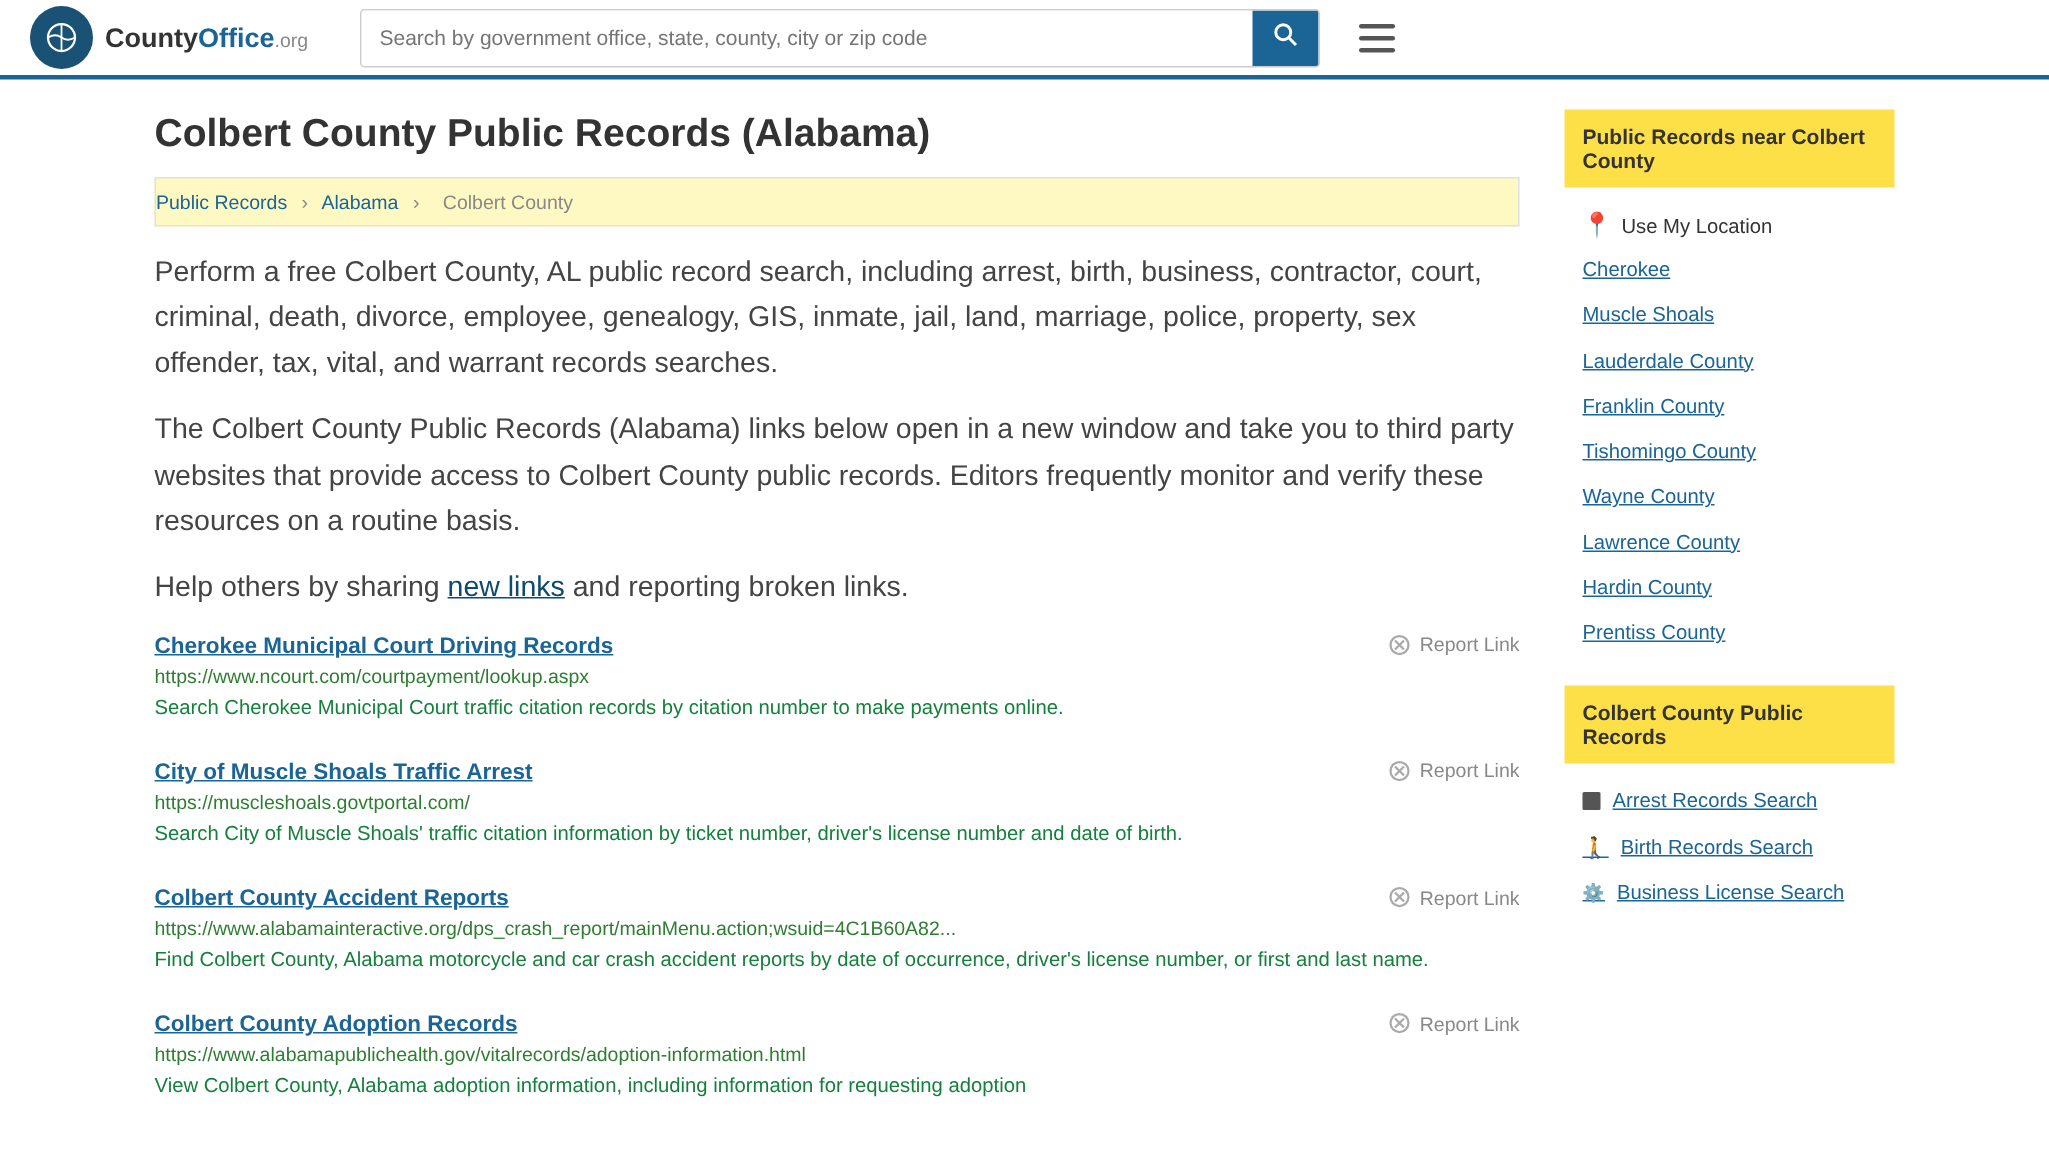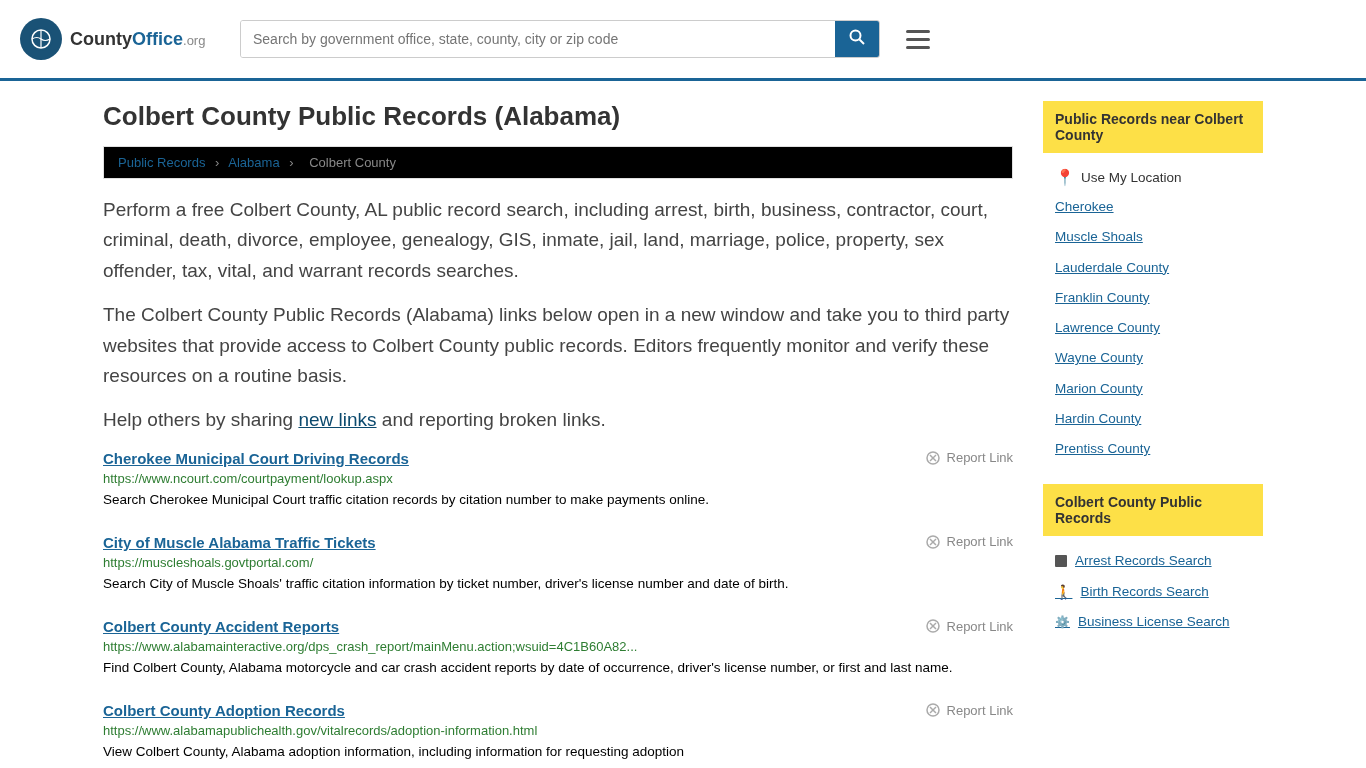--- a/index.html
+++ b/index.html
@@ -2,21 +2,21 @@
 <html><head>
   <meta charset="utf-8">
   <style>
     * { margin: 0; padding: 0; box-sizing: border-box; }
     body { font-family: Arial, sans-serif; font-size: 14px; color: #333; background: #fff; }
 
     
     .header {
       background: #fff;
       border-bottom: 3px solid #1a6496;
-      padding: 18px 20px;
+      padding: 4px 20px;
       display: flex;
       align-items: center;
       gap: 20px;
     }
     .logo-area {
       display: flex;
       align-items: center;
       gap: 8px;
       min-width: 200px;
     }
@@ -85,23 +85,23 @@
     .content {
       flex: 1;
     }
     .page-title {
       font-size: 26px;
       font-weight: bold;
       color: #333;
       margin-bottom: 14px;
     }
     .breadcrumb {
-      background: #000000;
+      background: #fef9c3;
       border: 1px solid #e0e0e0;
-      padding: 8px 14px;
+      padding: 8px 0;
       margin-bottom: 16px;
       font-size: 13px;
       color: #555;
     }
     .breadcrumb a {
       color: #1a6496;
       text-decoration: none;
     }
     .breadcrumb span {
       margin: 0 6px;
@@ -147,21 +147,21 @@
       text-align: center;
     }
     .record-url {
       color: #2e7d32;
       font-size: 13px;
       margin-bottom: 4px;
       display: block;
     }
     .record-desc {
       font-size: 13.5px;
-      color: #000000;
+      color: #15803d;
       line-height: 1.5;
     }
 
     
     .sidebar {
       width: 220px;
       flex-shrink: 0;
     }
     .sidebar-section {
       margin-bottom: 20px;
@@ -265,21 +265,21 @@
           </svg>
           <span>Report Link</span>
         </span>
       </div>
       <span class="record-url">https://www.ncourt.com/courtpayment/lookup.aspx</span>
       <p class="record-desc">Search Cherokee Municipal Court traffic citation records by citation number to make payments online.</p>
     </div>
 
     <div class="record-item">
       <div class="record-header">
-        <span class="record-title">City of Muscle Alabama Traffic Tickets</span>
+        <span class="record-title">City of Muscle Shoals Traffic Arrest</span>
         <span class="report-link">
           <svg width="16" height="16" viewBox="0 0 16 16" fill="none">
             <circle cx="8" cy="8" r="6" stroke="#aaa" stroke-width="1.5" fill="none"></circle>
             <line x1="5" y1="5" x2="11" y2="11" stroke="#aaa" stroke-width="1.5"></line>
             <line x1="11" y1="5" x2="5" y2="11" stroke="#aaa" stroke-width="1.5"></line>
           </svg>
           <span>Report Link</span>
         </span>
       </div>
       <span class="record-url">https://muscleshoals.govtportal.com/</span>
@@ -325,23 +325,23 @@
 
       <div class="use-location">
         <span class="location-dot">📍</span>
         <span>Use My Location</span>
       </div>
 
       <a class="sidebar-link" href="#">Cherokee</a>
       <a class="sidebar-link" href="#">Muscle Shoals</a>
       <a class="sidebar-link" href="#">Lauderdale County</a>
       <a class="sidebar-link" href="#">Franklin County</a>
+      <a class="sidebar-link" href="#">Tishomingo County</a>
+      <a class="sidebar-link" href="#">Wayne County</a>
       <a class="sidebar-link" href="#">Lawrence County</a>
-      <a class="sidebar-link" href="#">Wayne County</a>
-      <a class="sidebar-link" href="#">Marion County</a>
       <a class="sidebar-link" href="#">Hardin County</a>
       <a class="sidebar-link" href="#">Prentiss County</a>
     </div>
 
     <div class="sidebar-section public-records-links">
       <div class="sidebar-heading">Colbert County Public Records</div>
 
       <a class="sidebar-link" href="#">
         <span style="display:inline-block;width:12px;height:12px;background:#555;border-radius:1px;flex-shrink:0;"></span>
         <span>Arrest Records Search</span>

